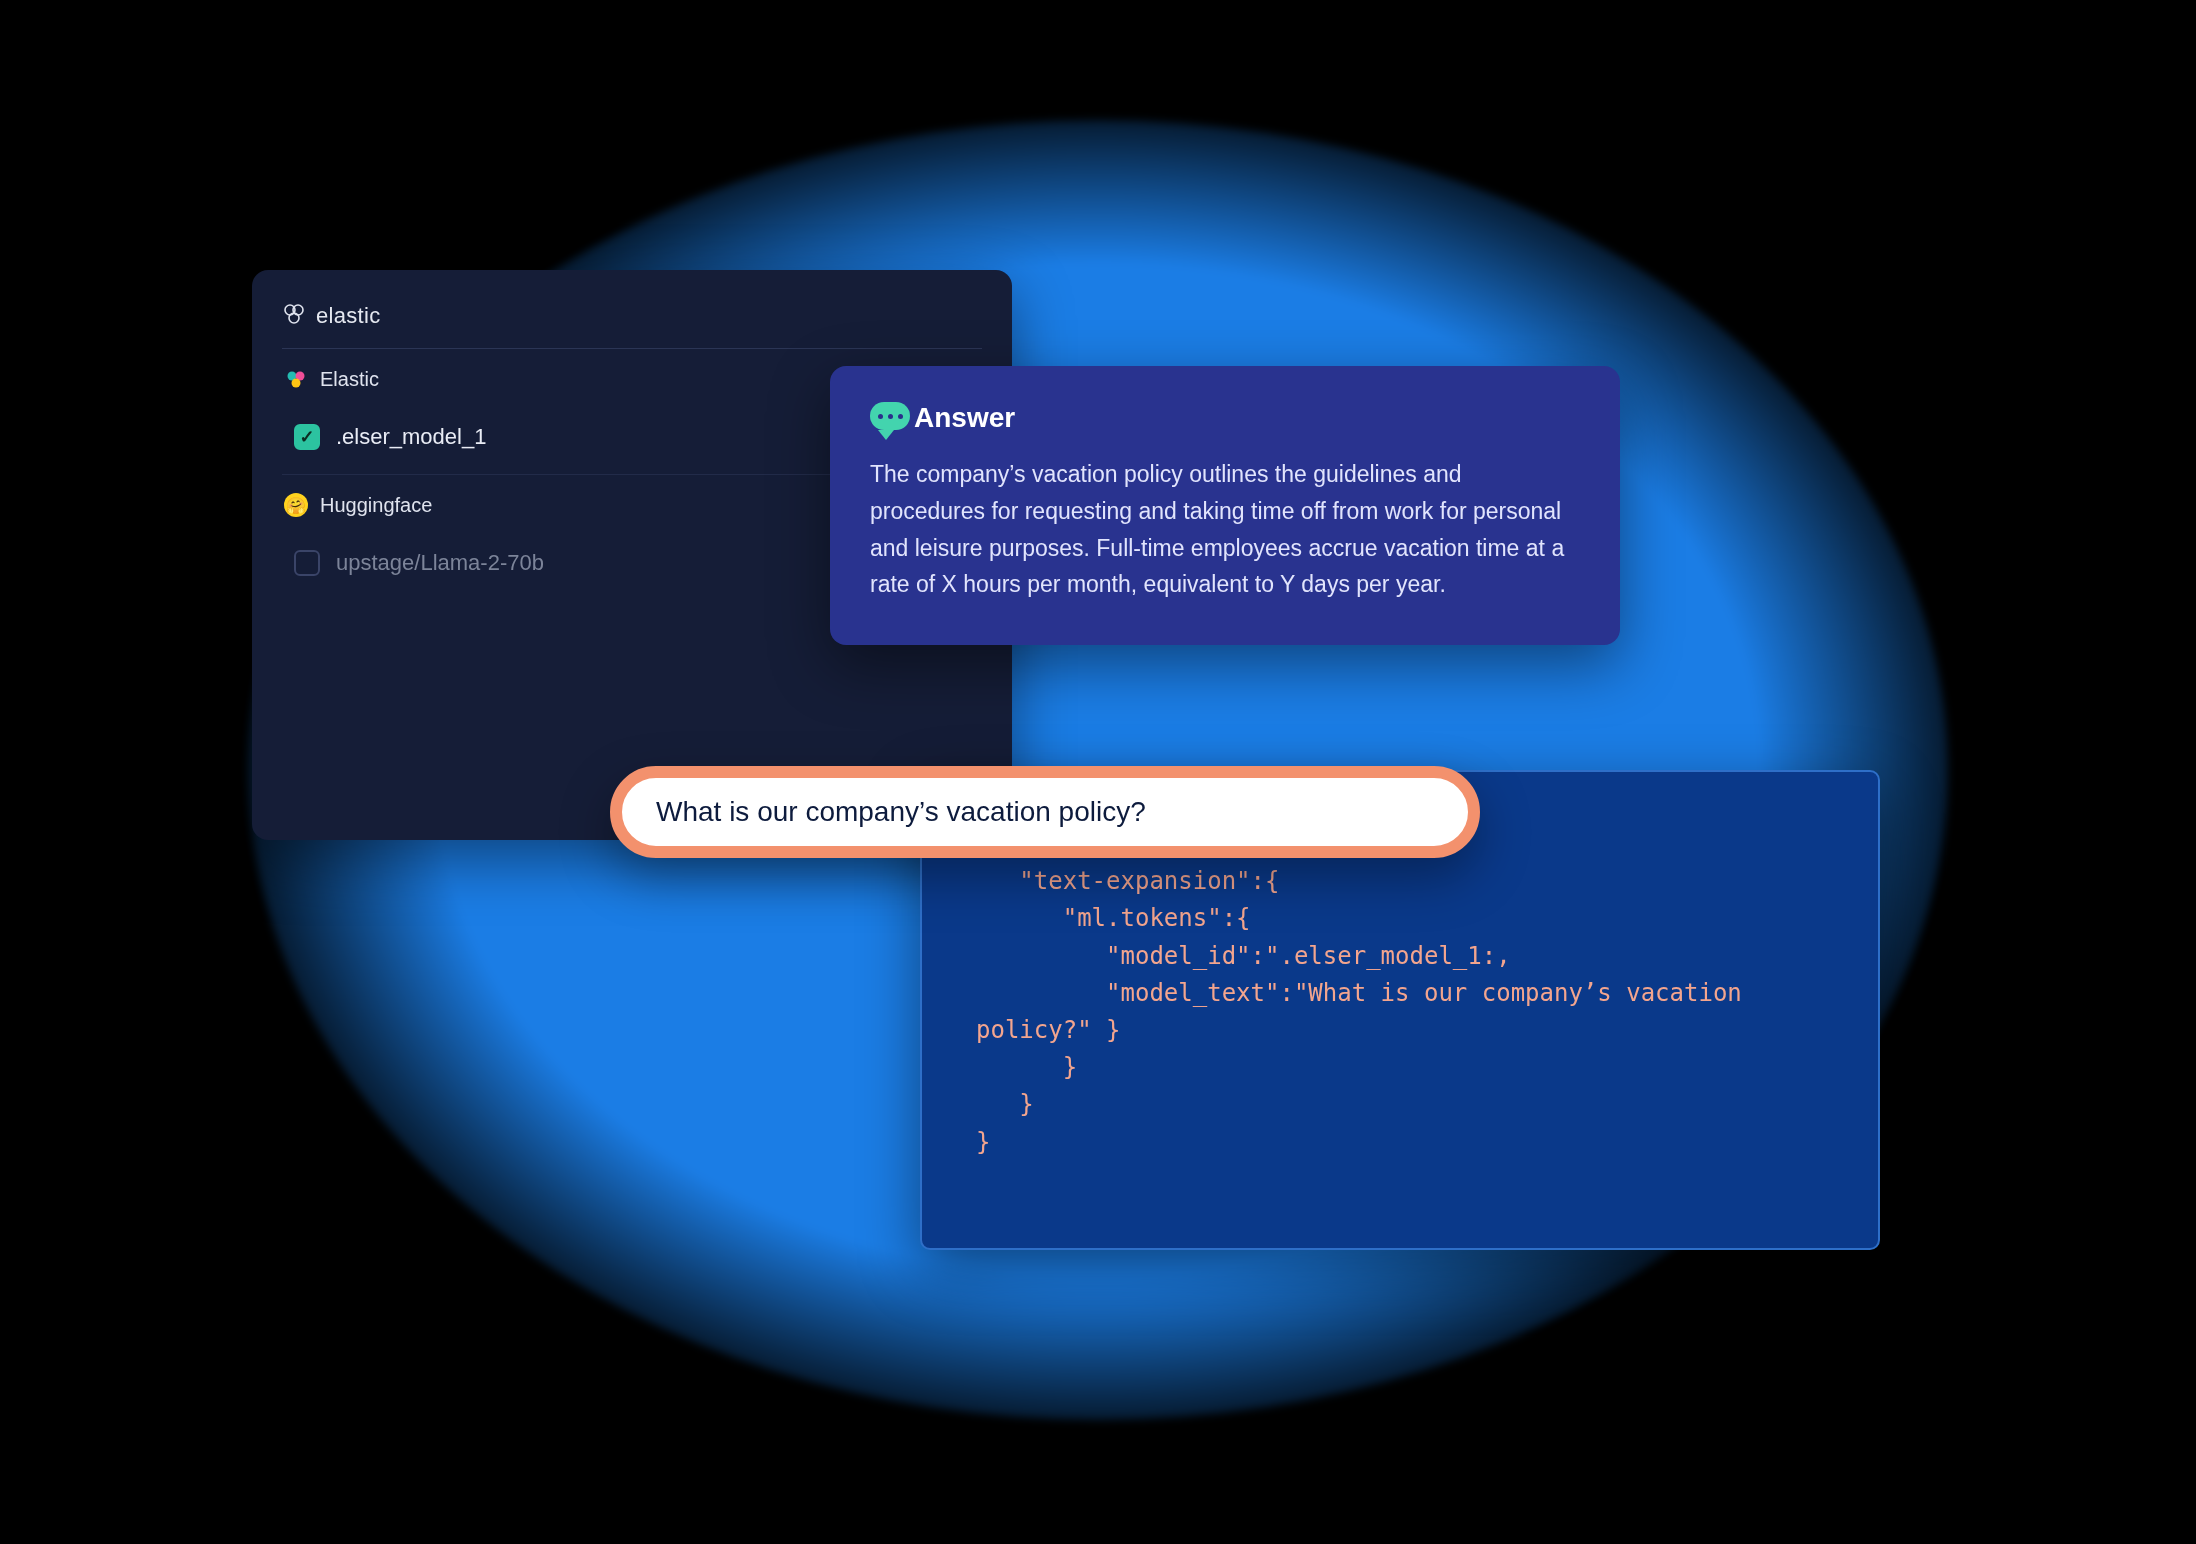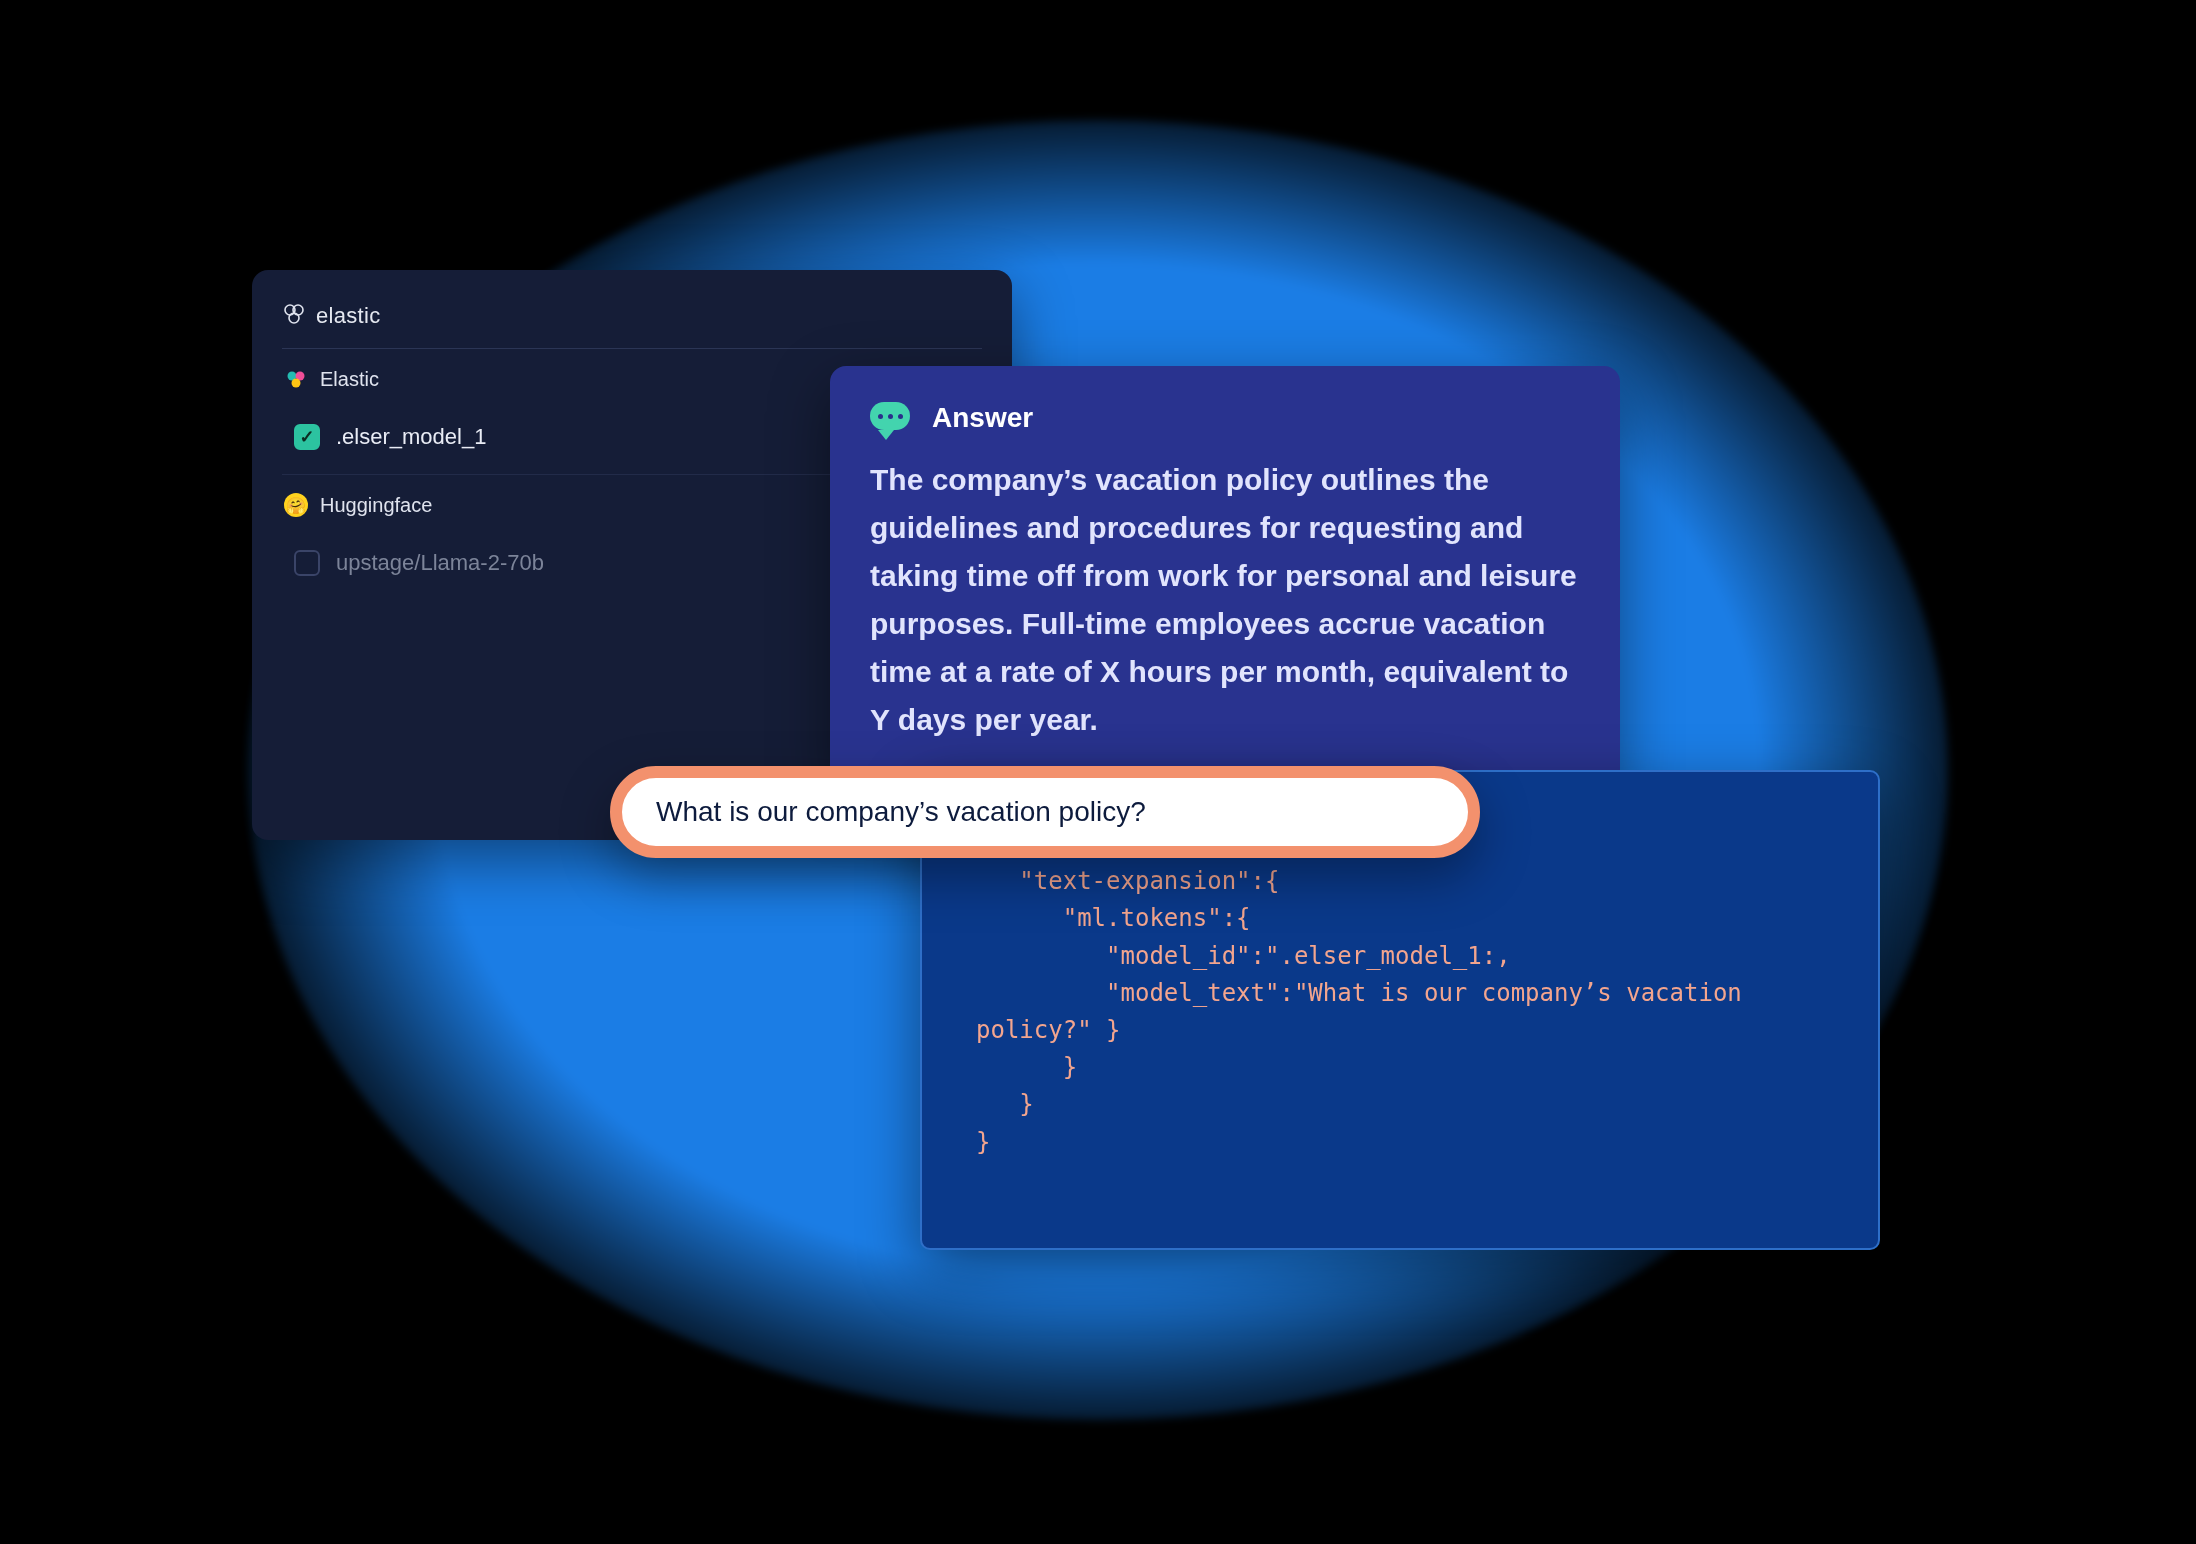--- a/index.html
+++ b/index.html
@@ -102,25 +102,25 @@
     width: 790px;
     background: #29338f;
     border-radius: 16px;
     box-shadow: 0 20px 60px rgba(0,0,0,0.45);
     padding: 36px 40px 42px 40px;
     color: #e4e7ff;
   }
   .answer-header {
     display: flex;
     align-items: flex-end;
-    gap: 22px;
+    gap: 4px;
     margin-bottom: 22px;
   }
   .answer-title { font-size: 28px; font-weight: 700; color: #fff; }
-  .answer-body { font-size: 30px; line-height: 1.6; color: #e1e4fd; font-weight: bold; }
+  .answer-body { font-size: 23px; line-height: 1.6; color: #e1e4fd; }
 
   
   .panel-code {
     position: absolute;
     left: 920px;
     top: 770px;
     width: 960px;
     height: 480px;
     background: #0a398a;
     border: 2px solid #2e6fc8;

